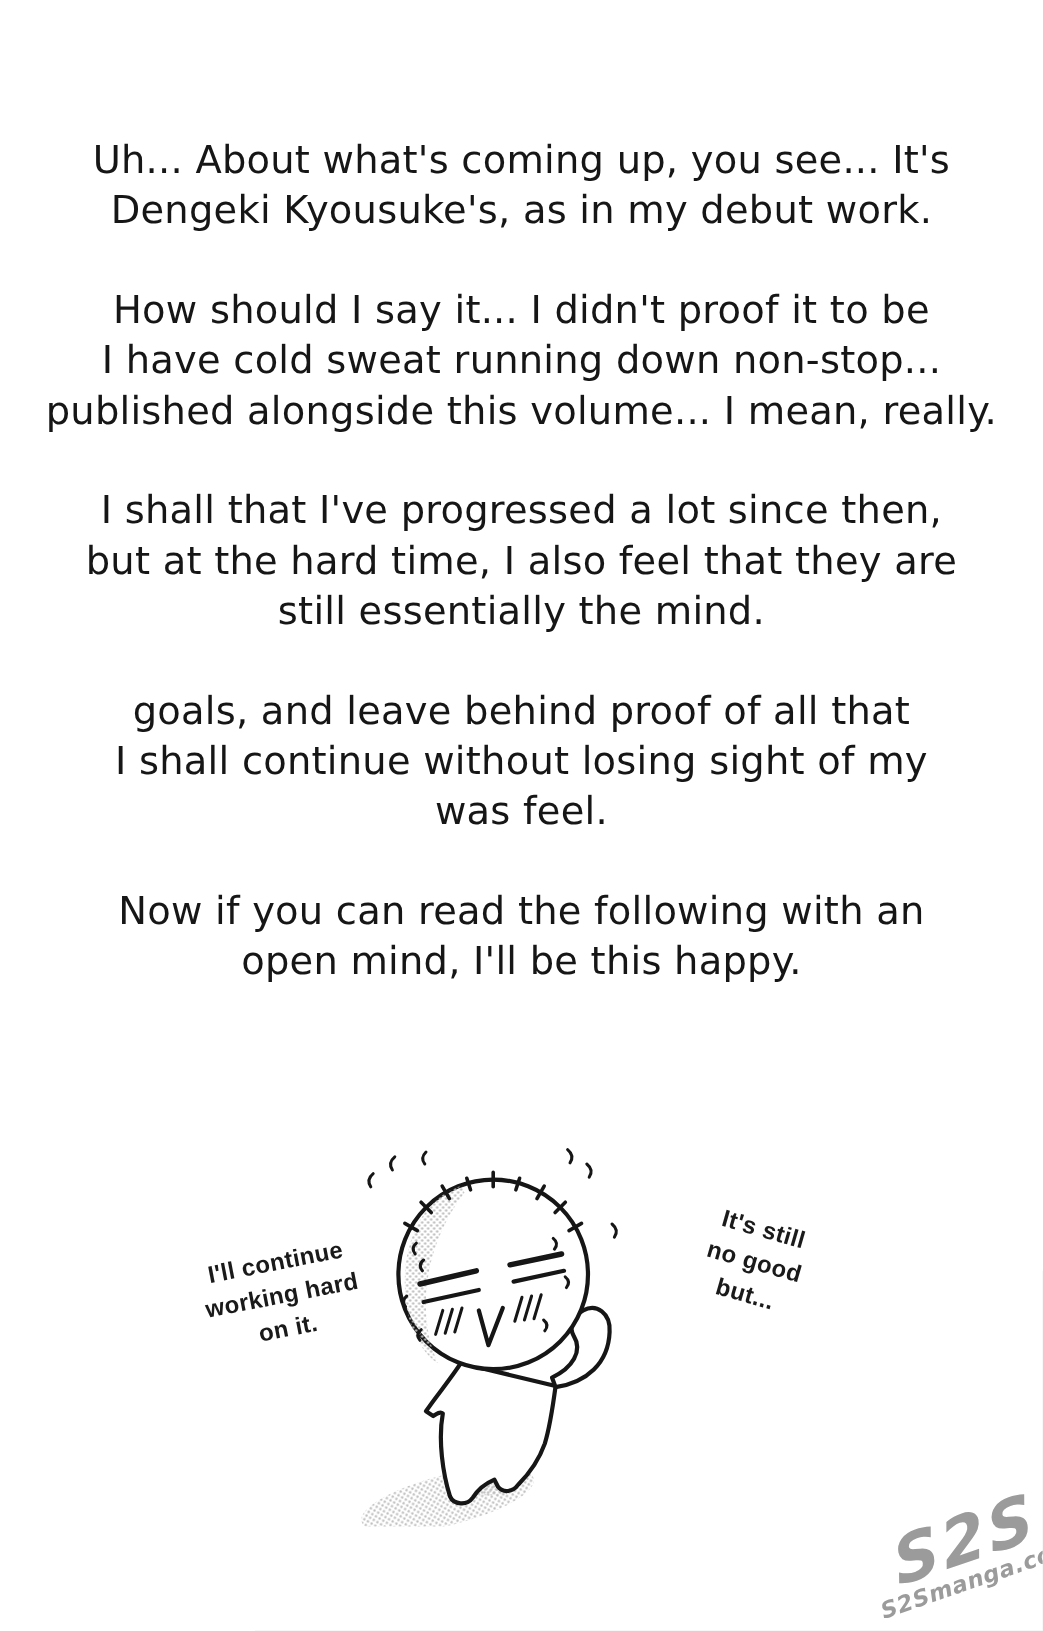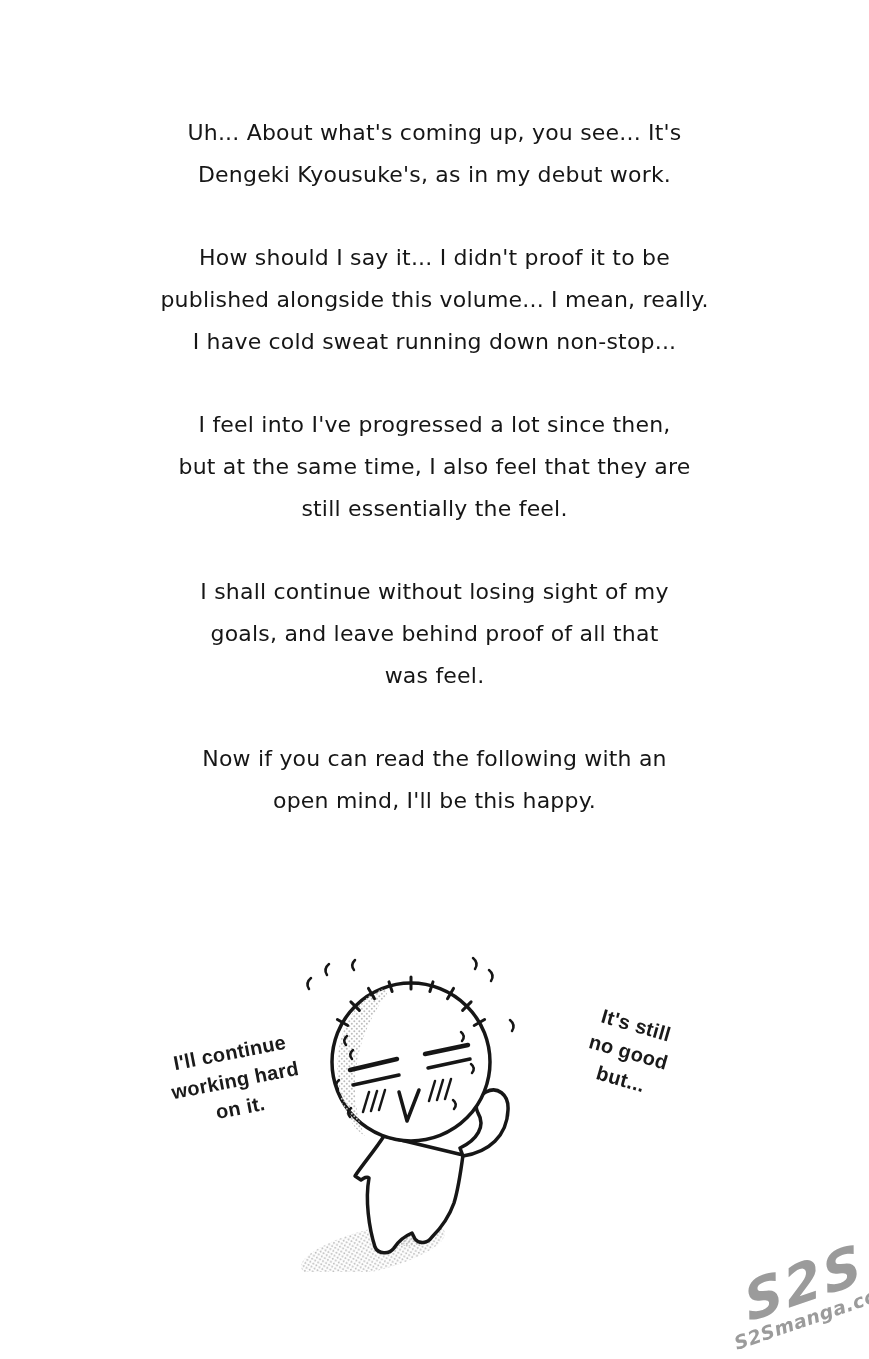--- a/index.html
+++ b/index.html
@@ -4,21 +4,21 @@
 <style>
   html,body{margin:0;padding:0;background:#e9e9e9;}
   .page{
     position:relative;width:869px;height:1359px;background:#ffffff;
     overflow:hidden;font-family:"DejaVu Sans",sans-serif;color:#161616;
     margin:0 auto;
   }
   
   .note{
     position:absolute;top:112px;left:0;width:869px;
-    text-align:center;font-size:22px;line-height:42px;letter-spacing:.2px;
+    text-align:center;font-size:32px;line-height:42px;letter-spacing:.2px;
   }
   .para{margin:0 0 41px 0;}
   .line{display:block;white-space:nowrap;}
   
   .chibi-wrap{position:absolute;left:263px;top:940px;width:302px;height:332px;}
   .caption{
     position:absolute;font-family:"Liberation Sans","DejaVu Sans",sans-serif;
     font-weight:700;font-size:20px;line-height:28px;text-align:center;
     color:#1a1a1a;letter-spacing:.3px;
   }
@@ -44,31 +44,31 @@
 
 <div class="page">
 
   <div class="note">
     <div class="para">
       <span class="line">Uh... About what's coming up, you see... It's</span>
       <span class="line">Dengeki Kyousuke's, as in my debut work.</span>
     </div>
     <div class="para">
       <span class="line">How should I say it... I didn't proof it to be</span>
+      <span class="line">I have cold sweat running down non-stop...</span>
       <span class="line">published alongside this volume... I mean, really.</span>
-      <span class="line">I have cold sweat running down non-stop...</span>
     </div>
     <div class="para">
-      <span class="line">I feel into I've progressed a lot since then,</span>
-      <span class="line">but at the same time, I also feel that they are</span>
-      <span class="line">still essentially the feel.</span>
+      <span class="line">I shall that I've progressed a lot since then,</span>
+      <span class="line">but at the hard time, I also feel that they are</span>
+      <span class="line">still essentially the mind.</span>
     </div>
     <div class="para">
+      <span class="line">goals, and leave behind proof of all that</span>
       <span class="line">I shall continue without losing sight of my</span>
-      <span class="line">goals, and leave behind proof of all that</span>
       <span class="line">was feel.</span>
     </div>
     <div class="para">
       <span class="line">Now if you can read the following with an</span>
       <span class="line">open mind, I'll be this happy.</span>
     </div>
   </div>
 
   <div class="chibi-wrap">
     <svg width="302" height="332" viewBox="0 0 302 332">

